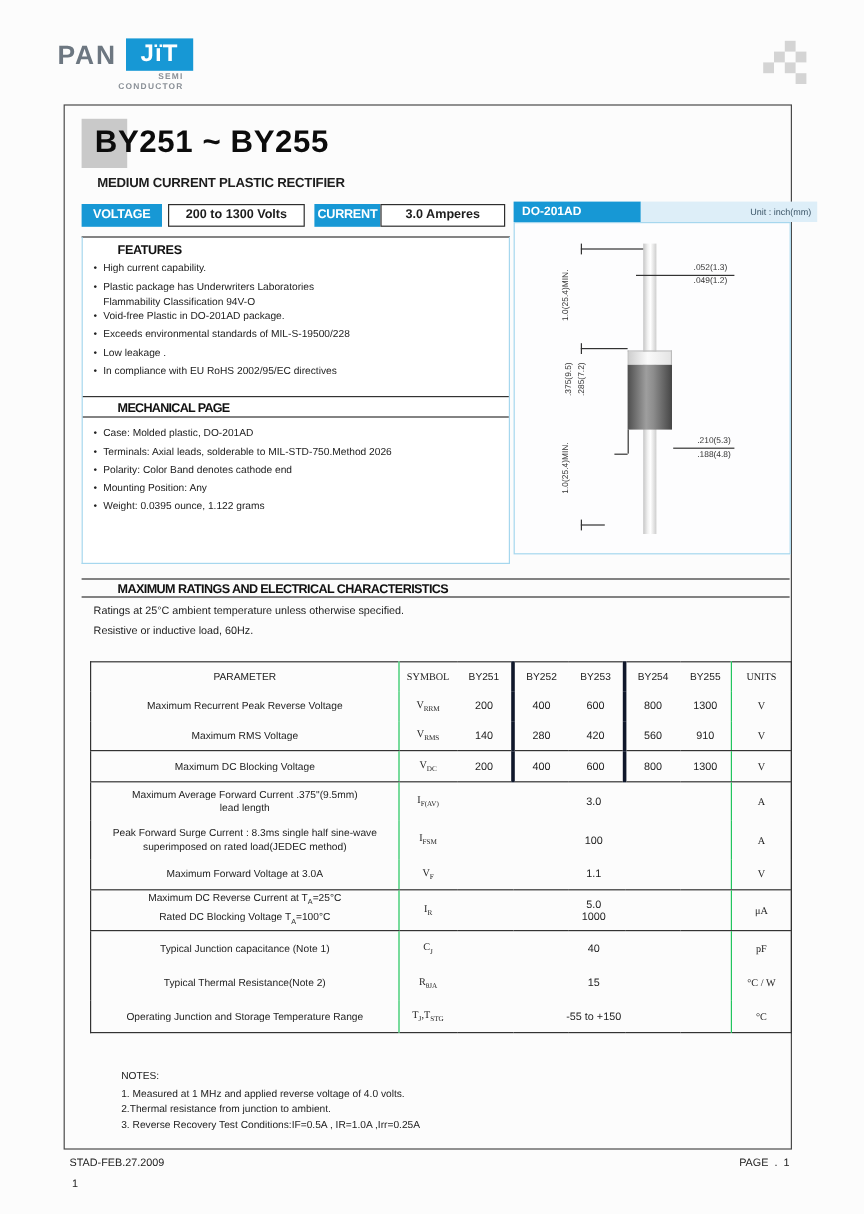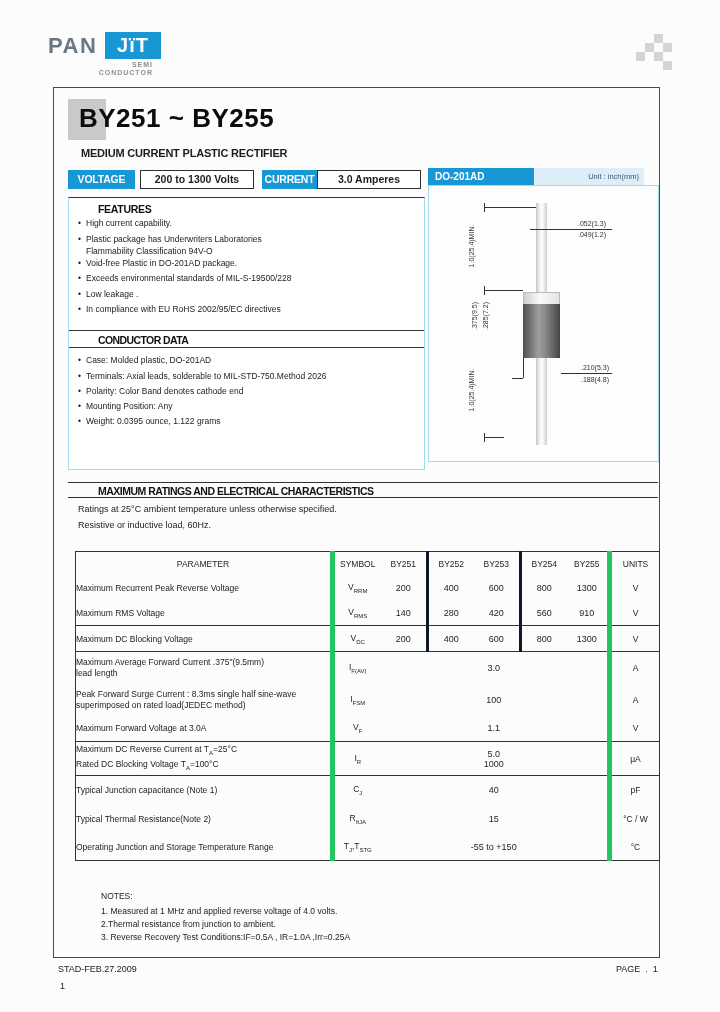--- a/index.html
+++ b/index.html
@@ -42,42 +42,42 @@
   
   .leftbox { left:68px; top:197px; width:357px; height:273px; background:#fff;
              border:1px solid #a6d7ee; border-top:1px solid #333; }
   .sechead { font-size:10.5px; font-weight:bold; letter-spacing:-0.3px; color:#111;margin-left:18px; }
   .blt-line { position:absolute; left:78px; font-size:8.5px; color:#222; white-space:nowrap; }
   .blt-line .blt { display:inline-block; width:8px; }
 
   
   .pkg-head-blue { left:428px; top:168px; width:106px; height:17px; background:#1798d5; color:#fff;
                    font-size:10px; font-weight:bold; line-height:17px; padding-left:7px; }
-  .pkg-head-lt { left:534px; top:168px; width:110px; height:17px; background:#ddeef8; color:#3c5668;
+  .pkg-head-lt { left:534px; top:168px; width:147px; height:17px; background:#ddeef8; color:#3c5668;
                  font-size:7.5px; line-height:17px; text-align:right; padding-right:5px; }
   .pkg-body { left:428px; top:185px; width:231px; height:277px; background:#fdfdfe; border:1px solid #a6d7ee; }
 
   .lead { left:536px; top:203px; width:11px; height:242px;
           background:linear-gradient(90deg,#c6c6c6,#f2f2f2 35%,#ffffff 55%,#cdcdcd); }
   .dbody-band { left:523px; top:292px; width:37px; height:12px;
           background:linear-gradient(90deg,#cfcfcf,#fafafa 45%,#e4e4e4); border:1px solid #bbb; border-bottom:none; }
   .dbody { left:523px; top:304px; width:37px; height:54px;
           background:linear-gradient(90deg,#4e4e4e,#9e9e9e 42%,#8d8d8d 58%,#454545); }
   .dim { position:absolute; font-size:7px; color:#333; white-space:nowrap; }
   .rot { transform:rotate(-90deg); transform-origin:center; text-align:center; height:10px; }
 
   
   .cond { position:absolute; left:78px; font-size:9px; color:#222; }
 
   table.ratings { position:absolute; left:75px; top:551px; width:584px;
                   border-collapse:collapse; border:1px solid #333; table-layout:fixed;
                   font-size:8.5px; color:#1d1d1d; }
   table.ratings td { vertical-align:middle; padding:0; }
-  td.c-param { text-align:left; padding-left:5px; }
-  td.c-sym, td.c-unit { text-align:center; border-left:5px solid #22c55e; }
+  td.c-param { text-align:center; padding-left:5px; }
+  td.c-sym, td.c-unit { text-align:center; border-left:1px solid #22c55e;font-family:Liberation Serif, serif; }
   td.c-v, td.c-val { text-align:center; font-size:9px; }
   tr.rA td.d { border-left:3px solid #0f172a; }
   tr.hb td { border-bottom:1px solid #333; }
   tr.hdr { height:24px; } tr.h25 { height:25px; } tr.h26 { height:26px; }
   tr.h27 { height:27px; } tr.h29 { height:29px; } tr.h32 { height:32px; } tr.h34 { height:34px; }
   tr.hdr td { text-align:center; font-size:8.5px; }
   tr.hdr td.c-param { text-align:center; padding-left:0; }
   sub { font-size:6px; } sub:empty { display:none; }
   .v-l2:empty { display:none; }
   .pl { line-height:11px; }
@@ -122,21 +122,21 @@
 
   <div class="blt-line" style="top:218px;"><span class="blt">•</span><span>High current capability.</span></div>
   <div class="blt-line" style="top:234px;"><span class="blt">•</span><span>Plastic package has Underwriters Laboratories</span></div>
   <div class="blt-line" style="top:246px;left:86px;"><span>Flammability Classification 94V-O</span></div>
   <div class="blt-line" style="top:258px;"><span class="blt">•</span><span>Void-free Plastic in DO-201AD package.</span></div>
   <div class="blt-line" style="top:273px;"><span class="blt">•</span><span>Exceeds environmental standards of MIL-S-19500/228</span></div>
   <div class="blt-line" style="top:289px;"><span class="blt">•</span><span>Low  leakage .</span></div>
   <div class="blt-line" style="top:304px;"><span class="blt">•</span><span>In compliance with EU RoHS 2002/95/EC directives</span></div>
 
   <div class="hline" style="left:69px;top:330px;width:355px;"></div>
-  <div class="abs sechead" style="left:80px;top:334px;letter-spacing:-0.6px;">CONDUCTOR DATA</div>
+  <div class="abs sechead" style="left:80px;top:334px;letter-spacing:-0.6px;">MECHANICAL PAGE</div>
   <div class="hline" style="left:69px;top:347px;width:355px;"></div>
 
   <div class="blt-line" style="top:355px;"><span class="blt">•</span><span>Case: Molded plastic, DO-201AD</span></div>
   <div class="blt-line" style="top:371px;"><span class="blt">•</span><span>Terminals: Axial leads, solderable to MIL-STD-750.Method 2026</span></div>
   <div class="blt-line" style="top:386px;"><span class="blt">•</span><span>Polarity: Color Band denotes cathode end</span></div>
   <div class="blt-line" style="top:401px;"><span class="blt">•</span><span>Mounting Position: Any</span></div>
   <div class="blt-line" style="top:416px;"><span class="blt">•</span><span>Weight: 0.0395 ounce, 1.122 grams</span></div>
 
   <div class="abs pkg-head-blue">DO-201AD</div>
   <div class="abs pkg-head-lt">Unit : inch(mm)</div>

